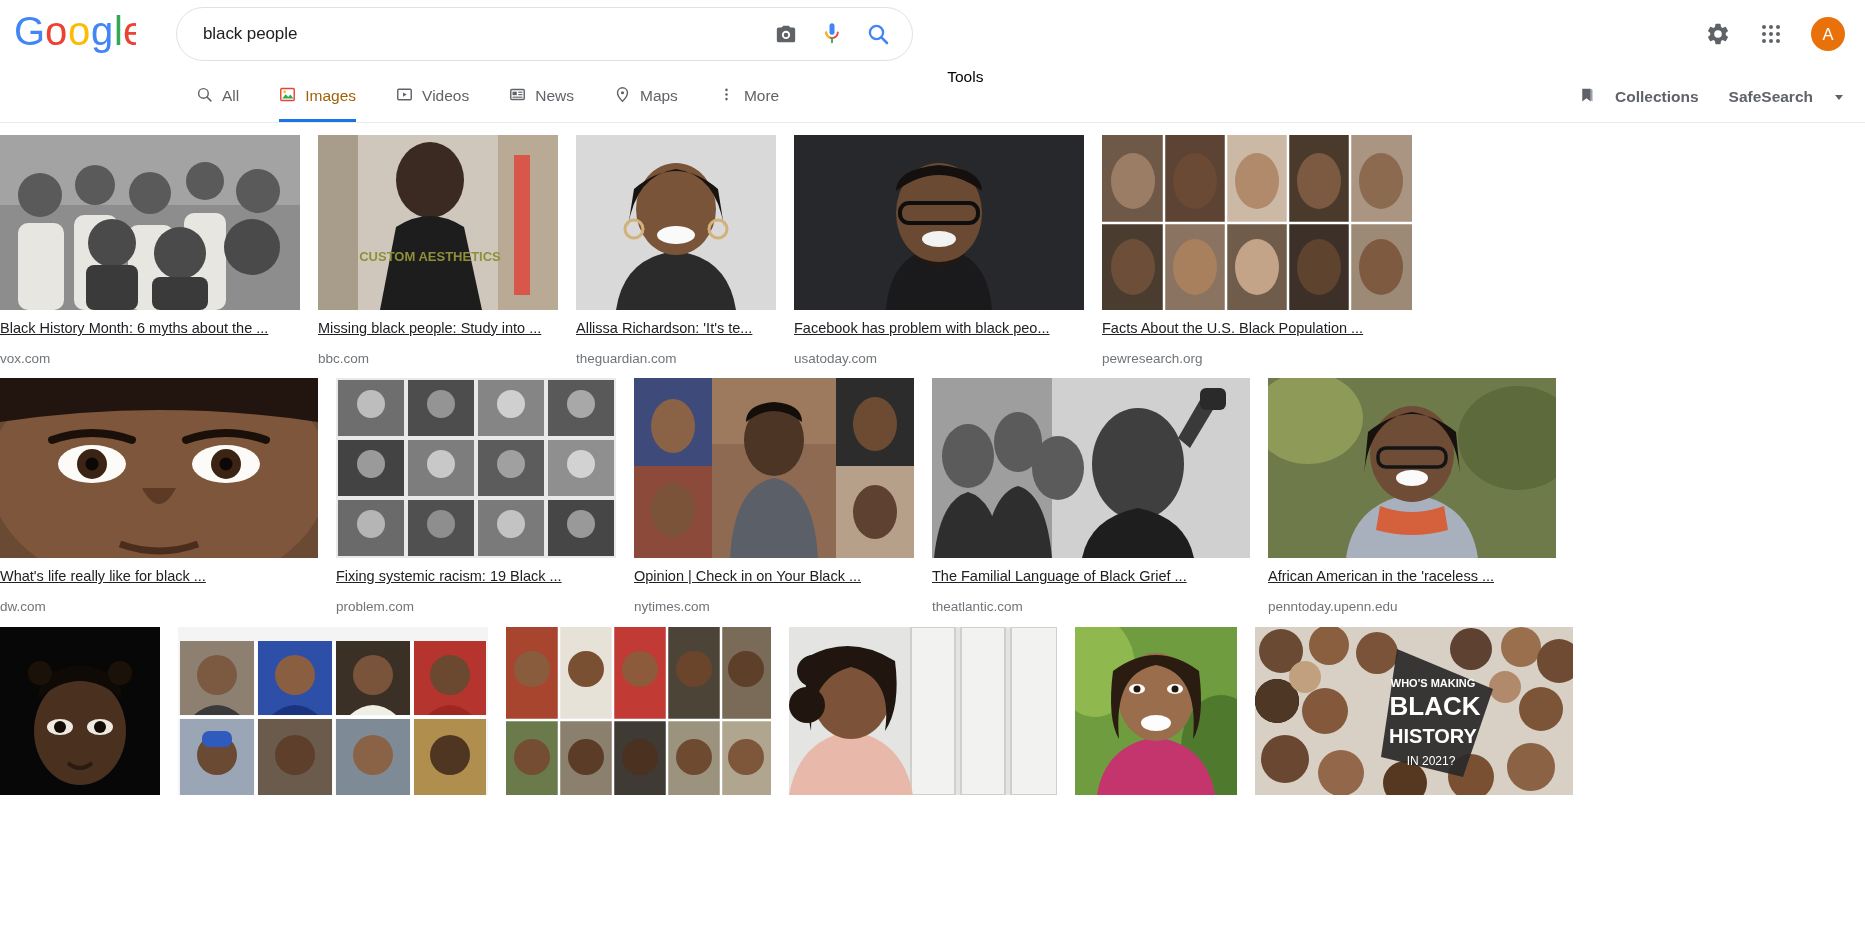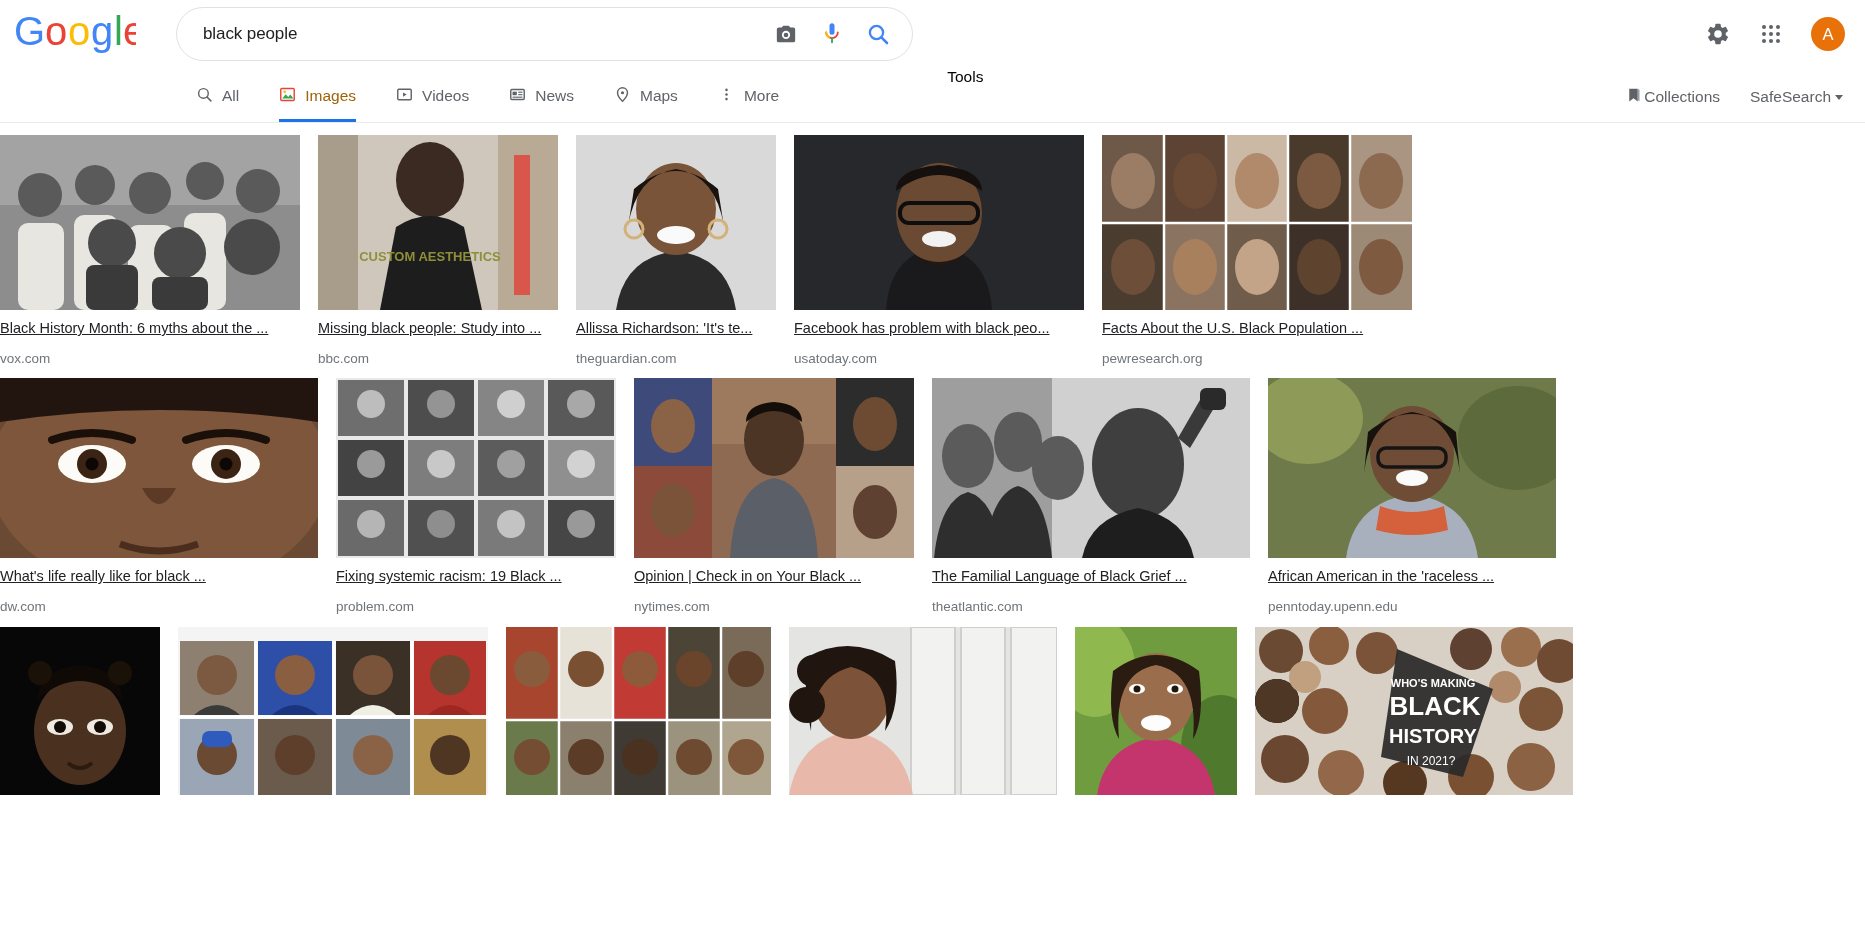--- a/index.html
+++ b/index.html
@@ -133,22 +133,23 @@
     bottom: 14px;
     display: flex;
     align-items: center;
     gap: 30px;
     color: #5f6368;
     font-size: 15.5px;
   }
   .nav-right-item {
     display: flex;
     align-items: center;
-    gap: 2px;
+    gap: 20px;
     cursor: pointer;
+    font-weight: bold;
   }
   .caret {
     width: 0; height: 0;
     border-left: 4.5px solid transparent;
     border-right: 4.5px solid transparent;
     border-top: 5px solid #5f6368;
     margin-left: 2px;
   }
 
   

